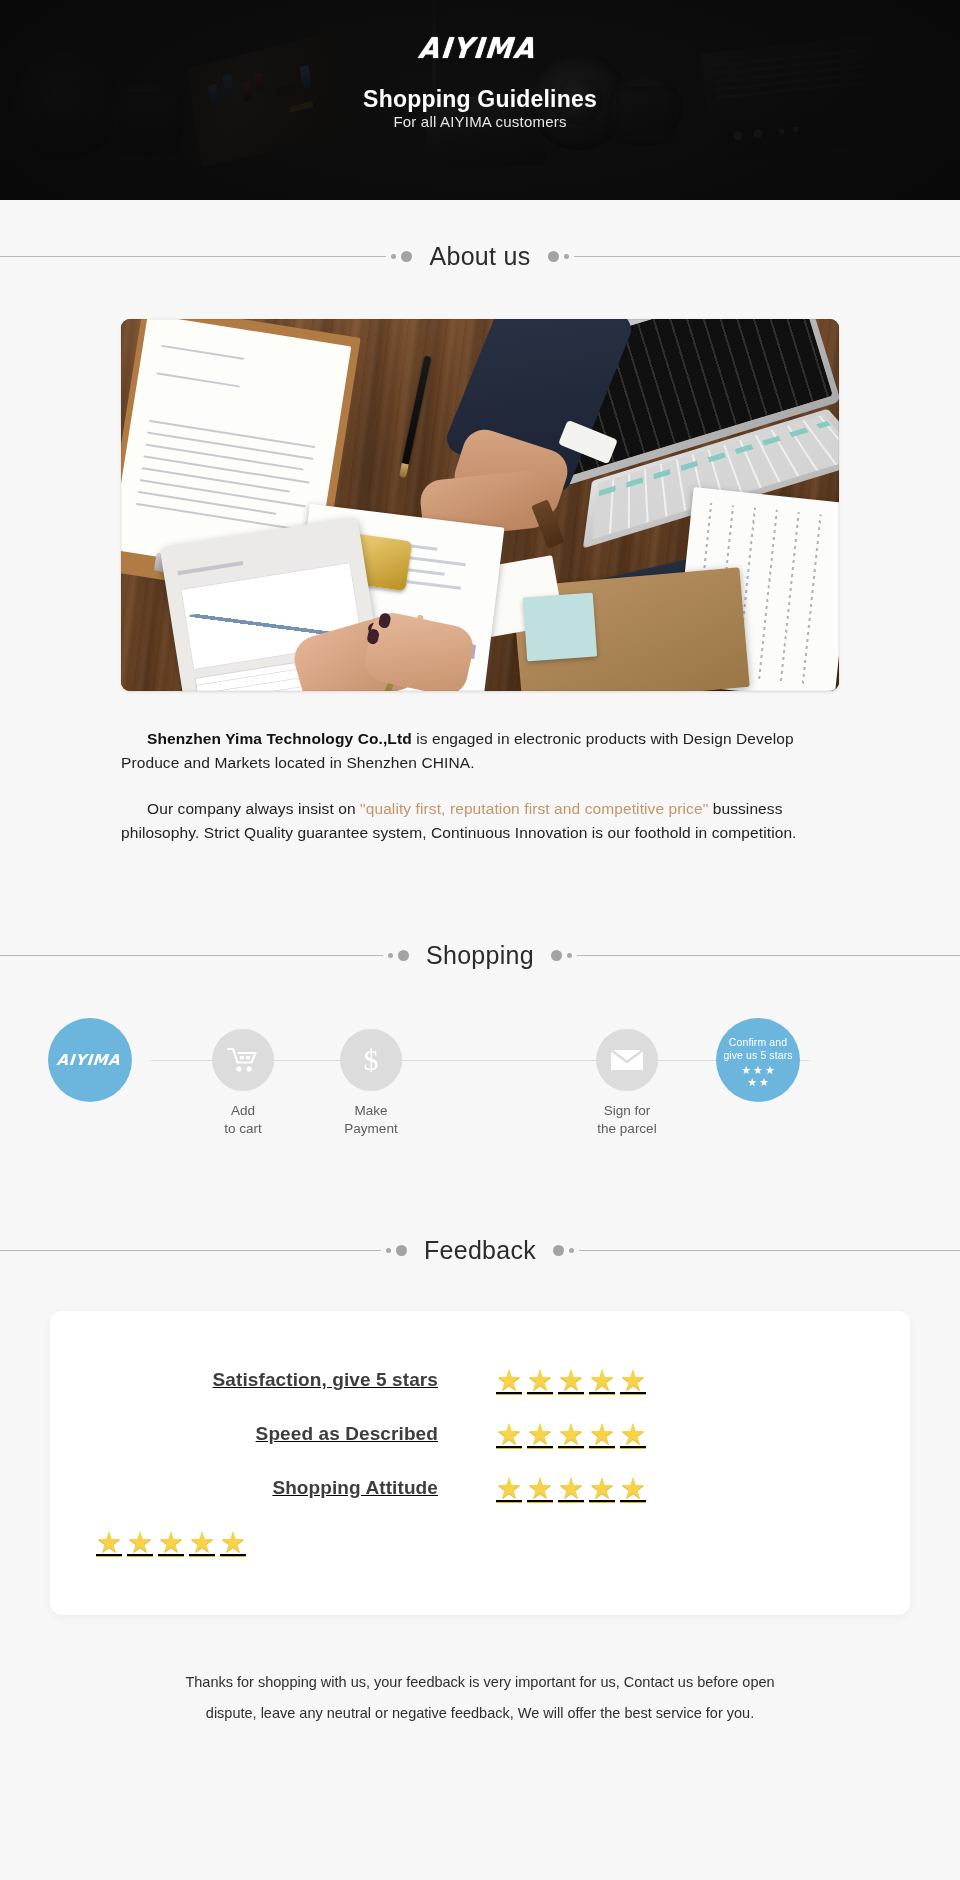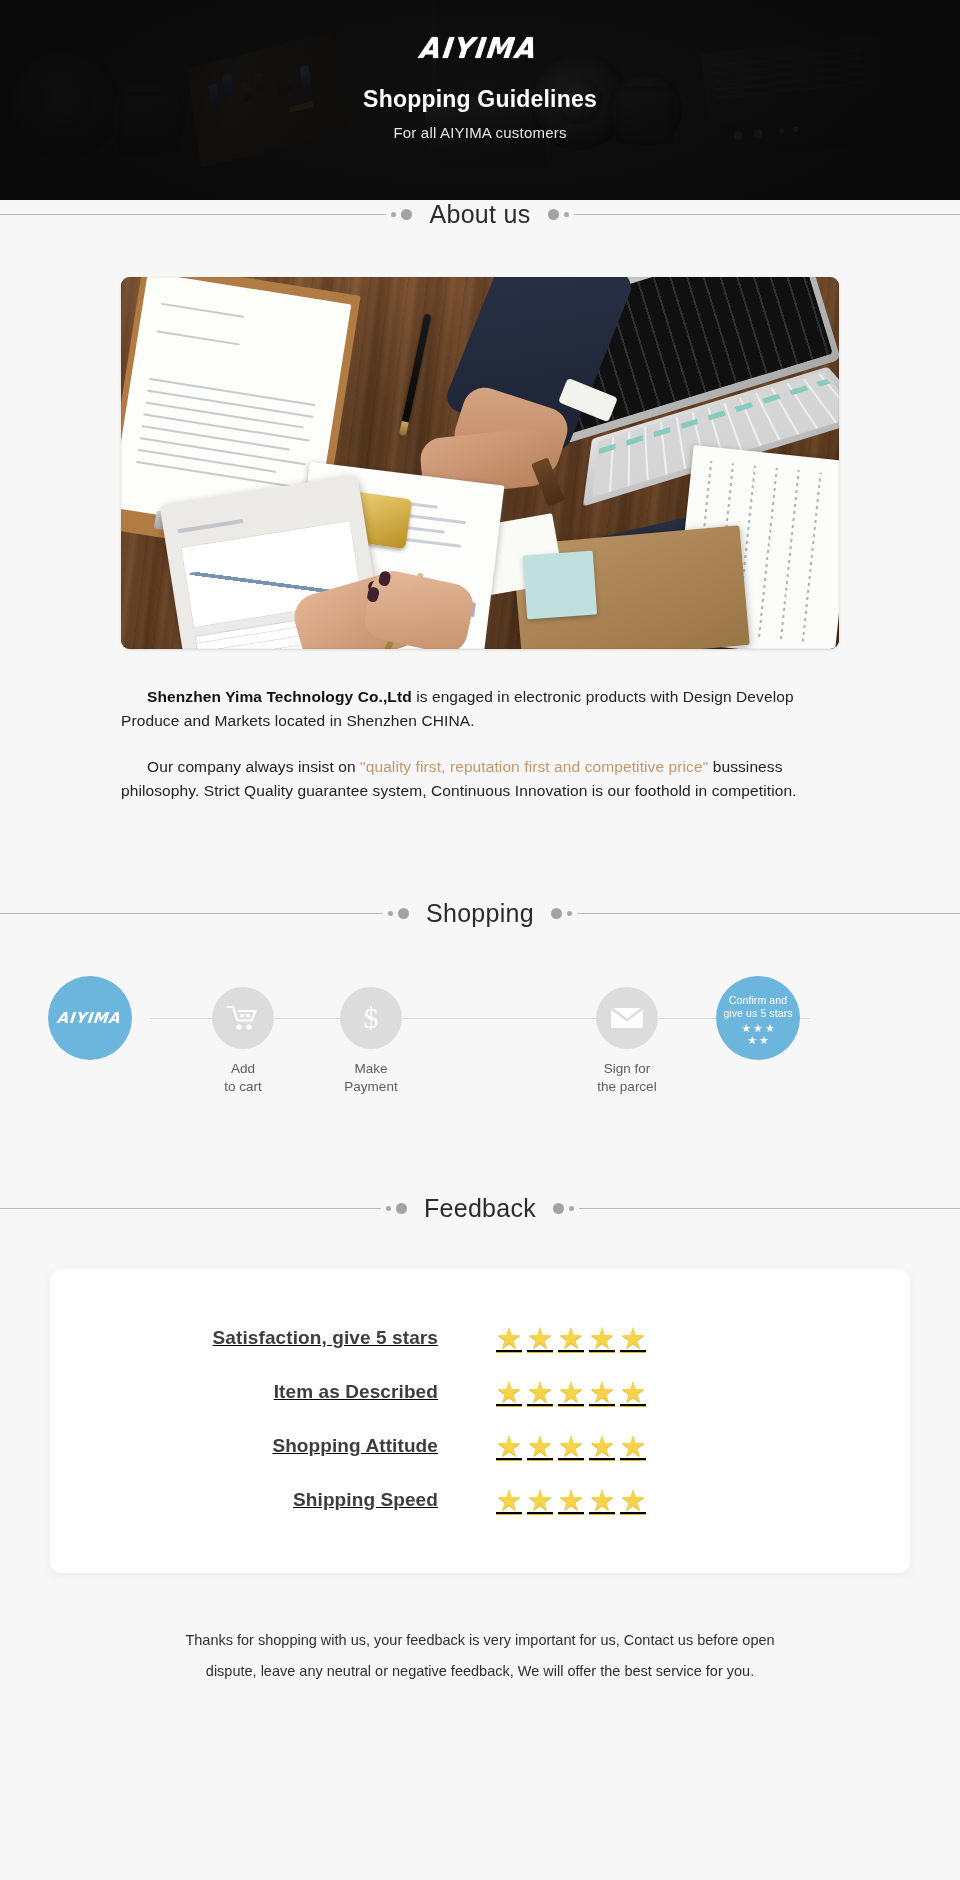--- a/index.html
+++ b/index.html
@@ -135,21 +135,20 @@
     text-shadow: 0 0 1px #fff;
   }
   .hero-h1 {
     margin-top: 22px;
     font-size: 23px;
     font-weight: 700;
     color: #ffffff;
     letter-spacing: .2px;
   }
   .hero-sub {
-    margin-top: 11px;
     font-size: 15px;
     font-weight: 400;
     color: #e6e6e6;
     letter-spacing: .2px;
   }
 
   
   .sec-head {
     display: flex;
     align-items: center;
@@ -163,21 +162,21 @@
   .sec-title {
     font-size: 25px;
     font-weight: 400;
     color: #2b2b2b;
     padding: 0 17px;
     letter-spacing: .3px;
     white-space: nowrap;
   }
 
   
-  .about-wrap { }
+  .about-wrap { padding-top: 42px; }
   .hero-photo {
     margin: 48px auto 0;
     width: 718px;
     height: 372px;
     border-radius: 9px;
     overflow: hidden;
     position: relative;
     background: #6b4a2f;
     box-shadow: 0 1px 3px rgba(0,0,0,.12);
   }
@@ -712,41 +711,40 @@
         <div class="fb-label">Satisfaction, give 5 stars</div>
         <div class="fb-stars">
           <span class="gstar">★</span>
           <span class="gstar">★</span>
           <span class="gstar">★</span>
           <span class="gstar">★</span>
           <span class="gstar">★</span>
         </div>
       </div>
       <div class="fb-row">
-        <div class="fb-label">Item as Described</div>
+        <div class="fb-label">Speed as Described</div>
         <div class="fb-stars">
           <span class="gstar">★</span>
           <span class="gstar">★</span>
           <span class="gstar">★</span>
           <span class="gstar">★</span>
           <span class="gstar">★</span>
         </div>
       </div>
       <div class="fb-row">
         <div class="fb-label">Shopping Attitude</div>
         <div class="fb-stars">
           <span class="gstar">★</span>
           <span class="gstar">★</span>
           <span class="gstar">★</span>
           <span class="gstar">★</span>
           <span class="gstar">★</span>
         </div>
       </div>
       <div class="fb-row">
-        <div class="fb-label">Shipping Speed</div>
         <div class="fb-stars">
           <span class="gstar">★</span>
           <span class="gstar">★</span>
           <span class="gstar">★</span>
           <span class="gstar">★</span>
           <span class="gstar">★</span>
         </div>
       </div>
     </div>
 

